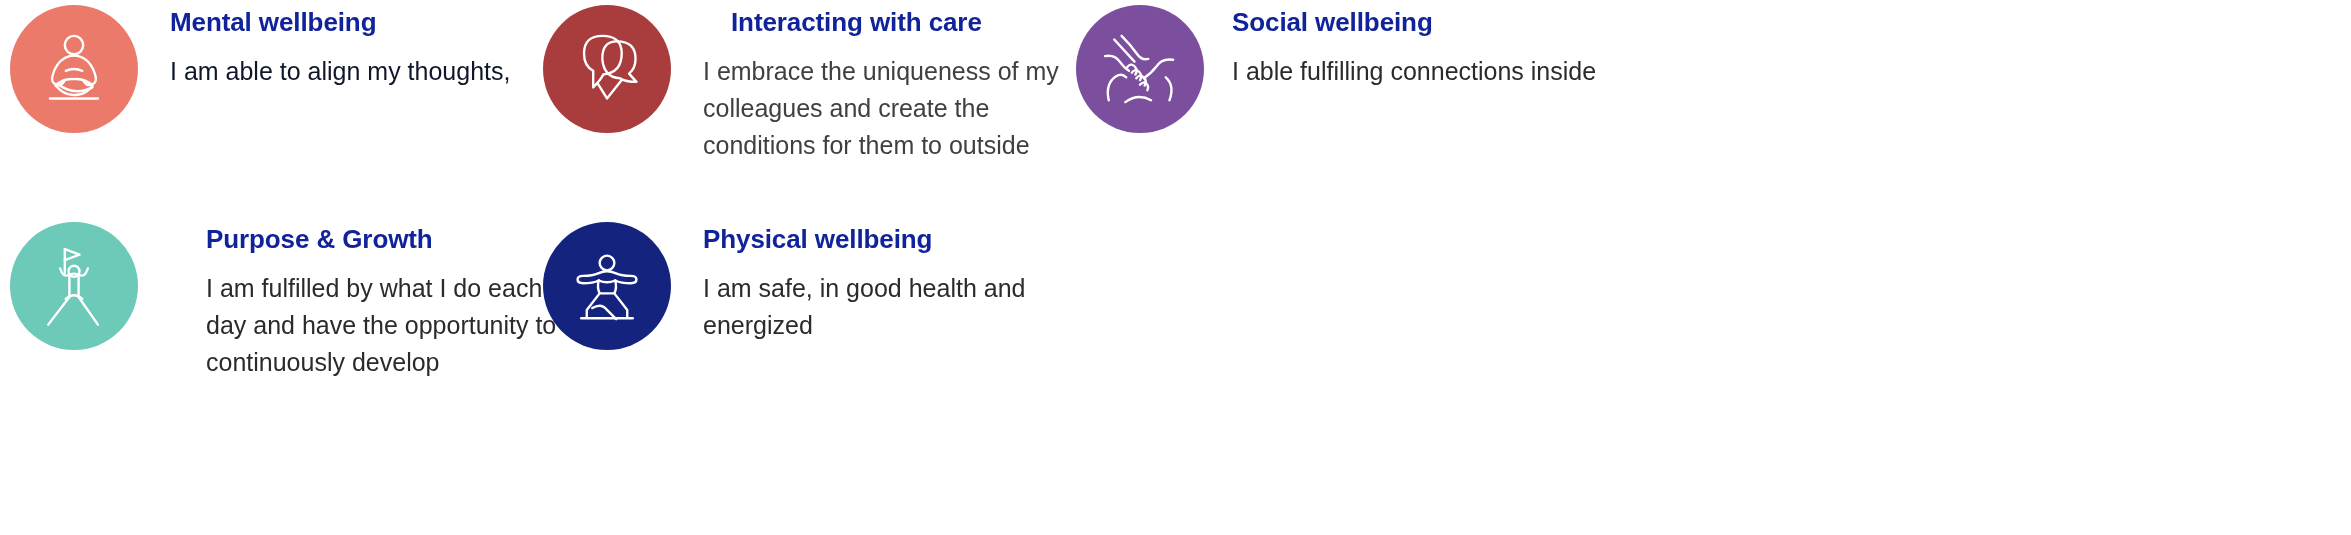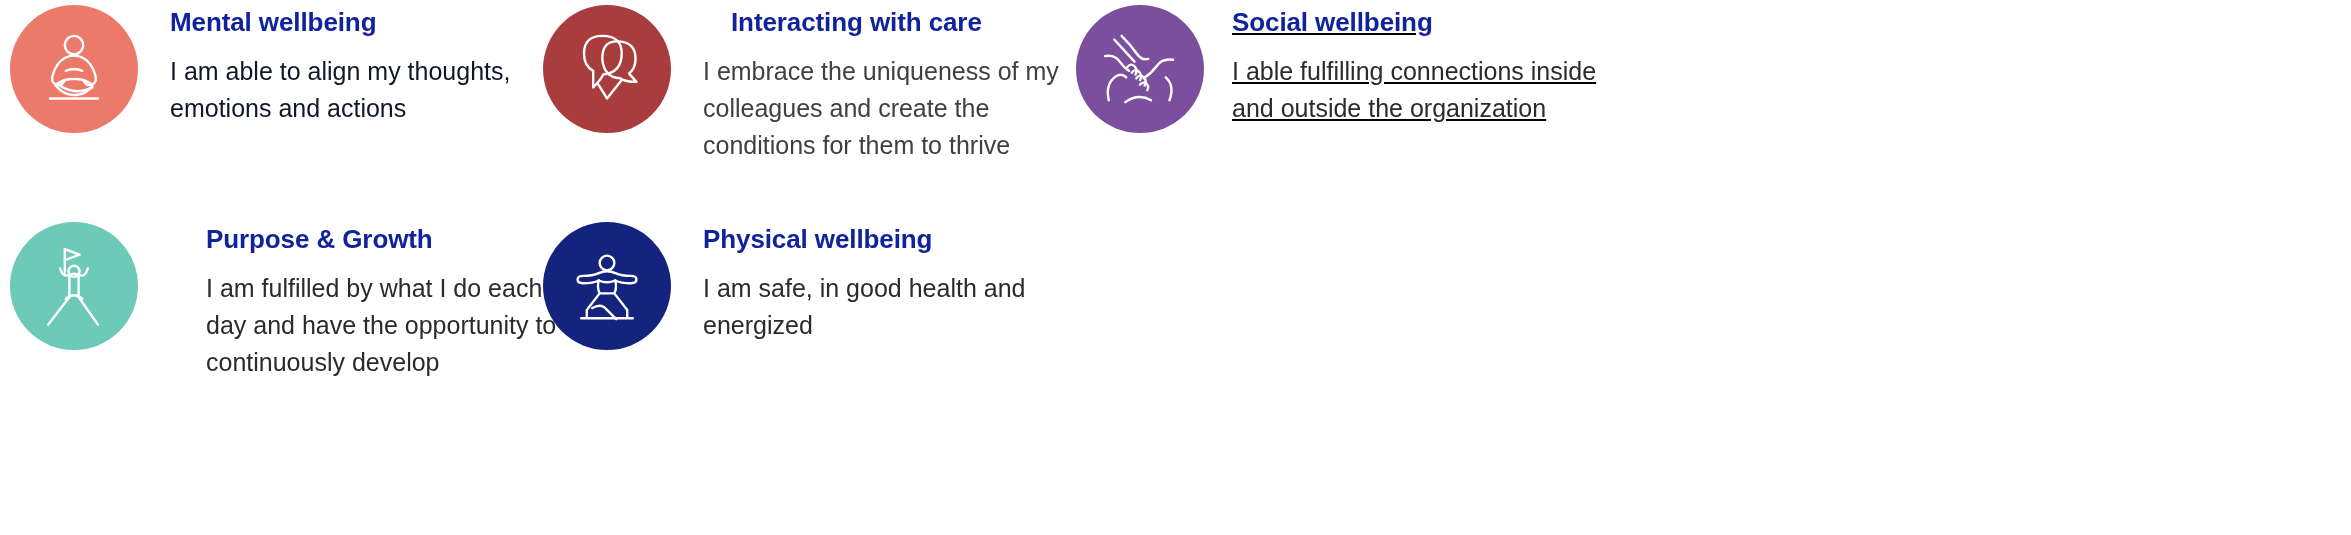--- a/index.html
+++ b/index.html
@@ -37,21 +37,21 @@
     color:#2B2B2B;
     line-height:37px;
     margin:0;
     font-weight:normal;
   }
   .desc .ln{display:block;white-space:nowrap;}
 
   
   #card-0{left:10px;  top:5px;}
   #card-1{left:543px; top:5px;}
-  #card-2{left:1076px;top:5px;text-decoration:underline;}
+  #card-2{left:1076px;top:5px;}
   
   #card-3{left:10px;  top:222px;gap:36px;}
   #card-4{left:543px; top:222px;}
 
   #card-2 .body-col{margin-left:28px;}
 </style>
 </head>
 <body style="background: rgb(255, 255, 255);">
 
 <div class="board">
@@ -68,41 +68,40 @@
           <path d="M30 68 q10 12 24 10 q10 -1 16 -10"></path>
           <path d="M32 66 q18 14 38 4"></path>
           <line x1="24" y1="82" x2="76" y2="82"></line>
         </g>
       </svg>
     </div>
     <div class="body-col">
       <div class="title" style="color: rgb(17, 35, 154);">Mental wellbeing</div>
       <div class="desc" style="color: #0f172a;">
         <span class="ln">I am able to align my thoughts,</span>
-        <span class="ln">emotions and actions</span>
       </div>
     </div>
   </div>
 
   <div class="card" id="card-1">
     <div class="circle" style="background: rgb(169, 61, 61);">
       <svg viewBox="0 0 100 100">
         <g fill="none" stroke="#ffffff" stroke-width="2.6" stroke-linecap="round" stroke-linejoin="round">
           <path d="M45 14 q-20 0 -20 19 q0 14 10 19 l0 18 q8 -8 11 -14 q20 -2 20 -23 q0 -19 -21 -19 Z"></path>
           <path d="M61 20 q20 0 20 19 q0 10 -7 16 l8 9 q-12 0 -18 -4 q-17 -1 -19 -20 q-1 -20 16 -20 Z"></path>
           <path d="M40 66 l10 16 l16 -20"></path>
         </g>
       </svg>
     </div>
     <div class="body-col">
       <div class="title" style="color: rgb(17, 35, 154); margin-left: 28px;">Interacting with care</div>
       <div class="desc" style="color: #404040;">
         <span class="ln">I embrace the uniqueness of my</span>
         <span class="ln">colleagues and create the</span>
-        <span class="ln">conditions for them to thrive</span>
+        <span class="ln">conditions for them to outside</span>
       </div>
     </div>
   </div>
 
   <div class="card" id="card-2">
     <div class="circle" style="background: rgb(123, 79, 157);">
       <svg viewBox="0 0 100 100">
         <g fill="none" stroke="#ffffff" stroke-width="2.6" stroke-linecap="round" stroke-linejoin="round">
           <path d="M22 18 L44 42"></path>
           <path d="M30 14 q10 10 17 20 q5 7 12 5"></path>
@@ -115,21 +114,20 @@
           <path d="M86 40 q-12 -2 -18 7 q-6 8 -14 13"></path>
           <path d="M82 84 q6 -16 -4 -25"></path>
           <path d="M34 86 q14 -10 28 -2"></path>
         </g>
       </svg>
     </div>
     <div class="body-col">
       <div class="title" style="color: rgb(17, 35, 154);">Social wellbeing</div>
       <div class="desc" style="color: rgb(43, 43, 43);">
         <span class="ln">I able fulfilling connections inside</span>
-        <span class="ln">and outside the organization</span>
       </div>
     </div>
   </div>
 
   <div class="card" id="card-3">
     <div class="circle" style="background: rgb(109, 201, 184);">
       <svg viewBox="0 0 100 100">
         <g fill="none" stroke="#ffffff" stroke-width="2.6" stroke-linecap="round" stroke-linejoin="round">
           <line x1="40" y1="10" x2="40" y2="36"></line>
           <path d="M40 10 L56 16 L40 22"></path>

